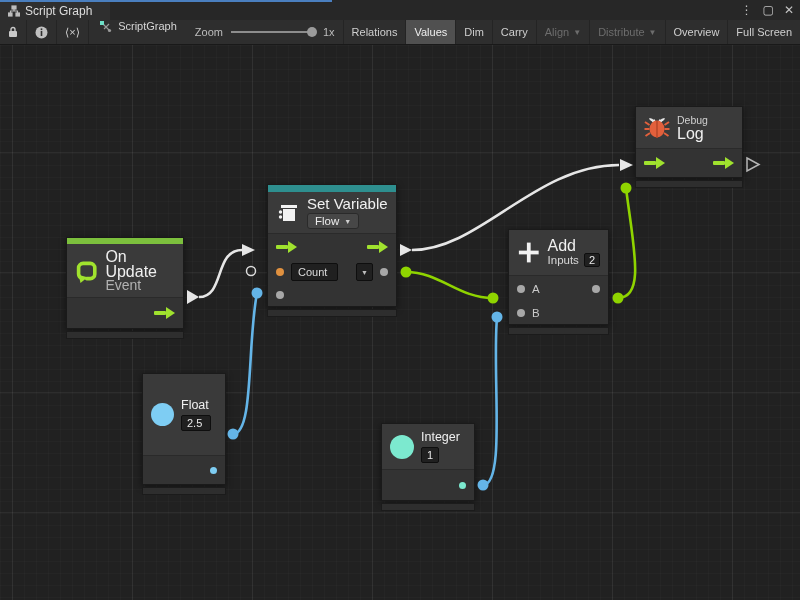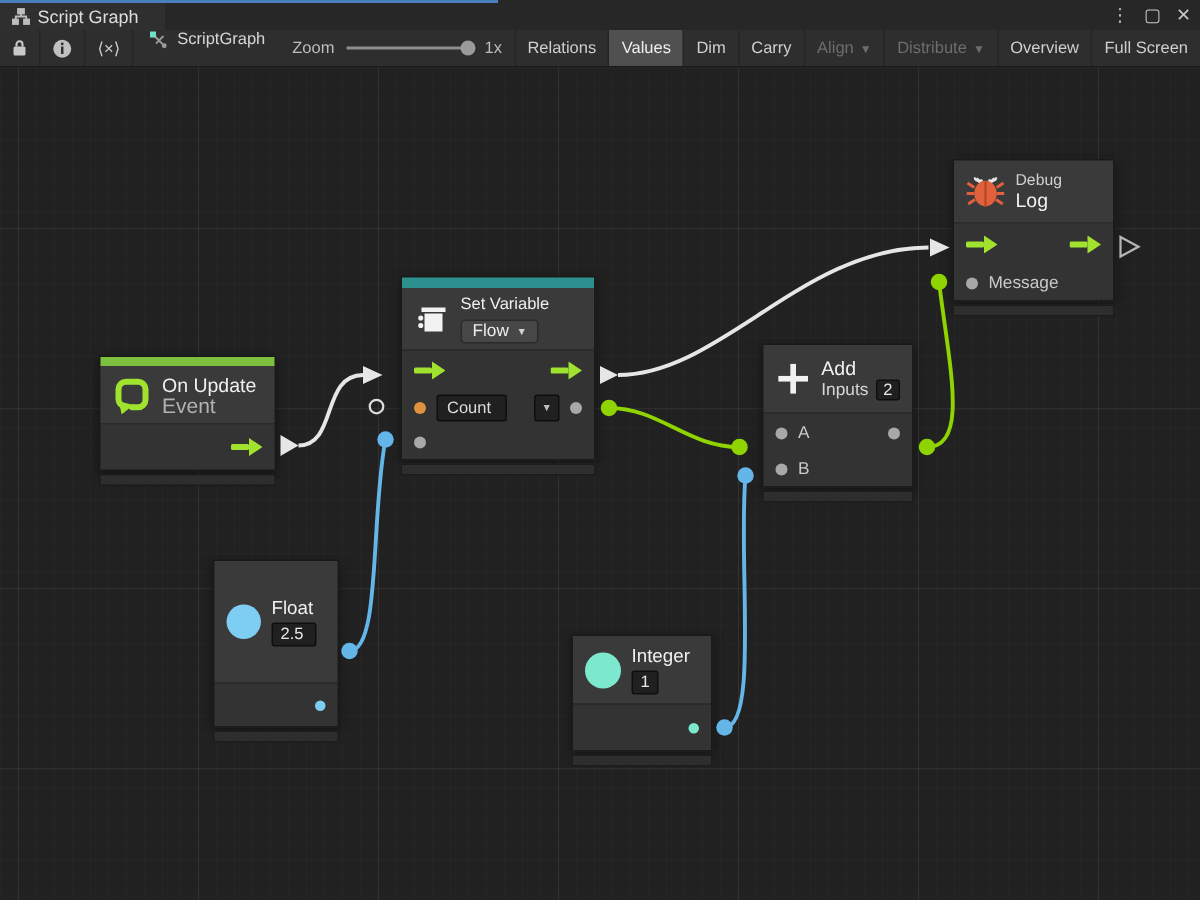--- a/index.html
+++ b/index.html
@@ -40,21 +40,21 @@
       linear-gradient(rgba(255,255,255,0.018) 1px, transparent 1px),
       linear-gradient(90deg, rgba(255,255,255,0.018) 1px, transparent 1px);
     background-size:120px 120px, 120px 120px, 12px 12px, 12px 12px;
     background-position:0 -13px, 12px 0, 0 0, 0 0; }
 
   
   .node { position:absolute; }
   .n-main { border:1px solid #1a1a1a; box-shadow:0 2px 7px rgba(0,0,0,0.45); }
   .n-accent { height:7px; }
   .n-header { background:#3a3a3a; display:flex; align-items:center; gap:7px; padding:5px 8px; }
-  .n-title { color:#f0f0f0; font-size:13px; line-height:15px; }
+  .n-title { color:#f0f0f0; font-size:16px; line-height:15px; }
   .n-sub { color:#b2b2b2; font-size:14px; line-height:13px; }
   .n-cat { color:#d0d0d0; font-size:10.5px; line-height:12px; }
   .n-body { background:#333333; border-top:1px solid #2a2a2a; }
   .n-row { display:flex; align-items:center; padding:0 8px; gap:7px; }
   .n-foot { margin-top:2px; height:8px; background:#2e2e2e; border:1px solid #1b1b1b; }
   .dot { width:8px; height:8px; border-radius:50%; background:#a8a8a8; flex:0 0 auto; }
   .dot.orange { background:#e0913f; }
   .dot.blue { background:#7ecdf3; width:7px; height:7px; }
   .dot.aqua { background:#7ce9cf; width:7px; height:7px; }
   .port-label { color:#c9c9c9; font-size:11.5px; }
@@ -178,21 +178,21 @@
       <div class="n-main">
         <div class="n-accent" style="background:#2e8f8f;"></div>
         <div class="n-header" style="padding:4px 8px;">
           <svg width="24" height="24" viewBox="0 0 24 24">
             <rect x="5" y="4" width="16" height="3" fill="#f2f2f2"></rect>
             <rect x="7" y="8" width="12" height="12" fill="#f2f2f2"></rect>
             <circle cx="4.5" cy="11" r="1.7" fill="#f2f2f2"></circle>
             <circle cx="4.5" cy="16" r="1.7" fill="#f2f2f2"></circle>
           </svg>
           <div>
-            <div class="n-title" style="font-size:11px;">Set Variable</div>
+            <div class="n-title" style="font-size:15px;">Set Variable</div>
             <span class="hdr-dd">
               <span>Flow</span>
               <span class="chev">▼</span>
             </span>
           </div>
         </div>
         <div class="n-body">
           <div class="n-row" style="height:26px;">
             <svg width="21" height="12" viewBox="0 0 21 12">
               <rect x="0" y="4" width="12" height="4" rx="1" fill="#a0e22e"></rect>
@@ -240,24 +240,20 @@
             <svg width="21" height="12" viewBox="0 0 21 12">
               <rect x="0" y="4" width="12" height="4" rx="1" fill="#a0e22e"></rect>
                 <polygon points="12,0 21,6 12,12" fill="#a0e22e"></polygon>
             </svg>
             <span class="spring"></span>
             <svg width="21" height="12" viewBox="0 0 21 12">
               <rect x="0" y="4" width="12" height="4" rx="1" fill="#a0e22e"></rect>
                 <polygon points="12,0 21,6 12,12" fill="#a0e22e"></polygon>
             </svg>
           </div>
-          <div class="n-row" style="height:23px;">
-            <span class="dot"></span>
-            <span class="port-label">Message</span>
-          </div>
         </div>
       </div>
       <div class="n-foot"></div>
     </div>
 
     <div class="node" style="left:508px; top:184px; width:101px;">
       <div class="n-main">
         <div class="n-header" style="padding:8px 8px;">
           <svg width="25" height="25" viewBox="0 0 25 25">
             <rect x="10.5" y="2" width="4" height="21" fill="#f2f2f2"></rect>

